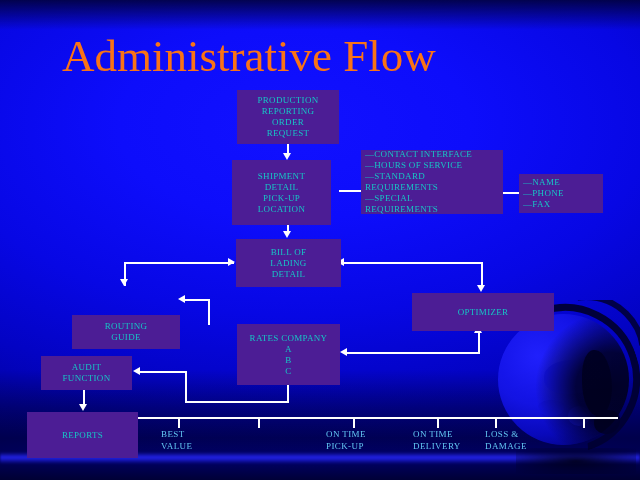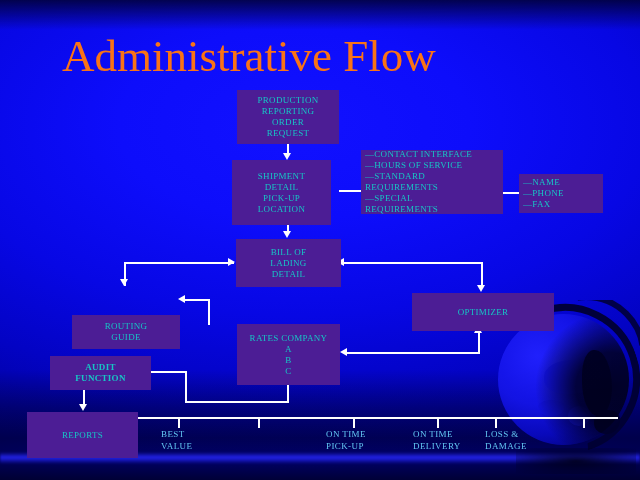--- a/index.html
+++ b/index.html
@@ -263,21 +263,21 @@
     <span class="ln">RATES COMPANY</span>
     <span class="ln">A</span>
     <span class="ln">B</span>
     <span class="ln">C</span>
   </div>
 
   <div class="node" style="left:412px; top:293px; width:142px; height:38px;">
     <span class="ln">OPTIMIZER</span>
   </div>
 
-  <div class="node" style="left:50px; top:356px; width:101px; height:34px;font-weight:bold;">
+  <div class="node" style="left:41px; top:356px; width:91px; height:34px;">
     <span class="ln">AUDIT</span>
     <span class="ln">FUNCTION</span>
   </div>
 
   <div class="node" style="left:27px; top:412px; width:111px; height:46px;">
     <span class="ln">REPORTS</span>
   </div>
 
   <div class="metric" style="left:161px; top:428px;">
     <div class="ln">BEST</div>

